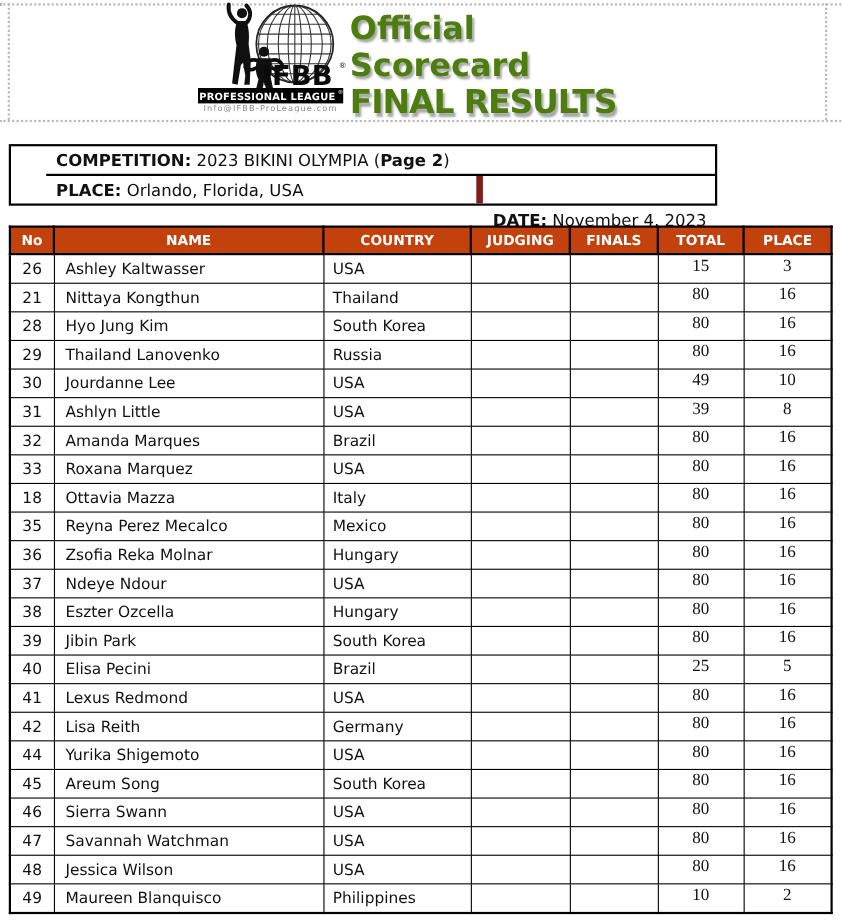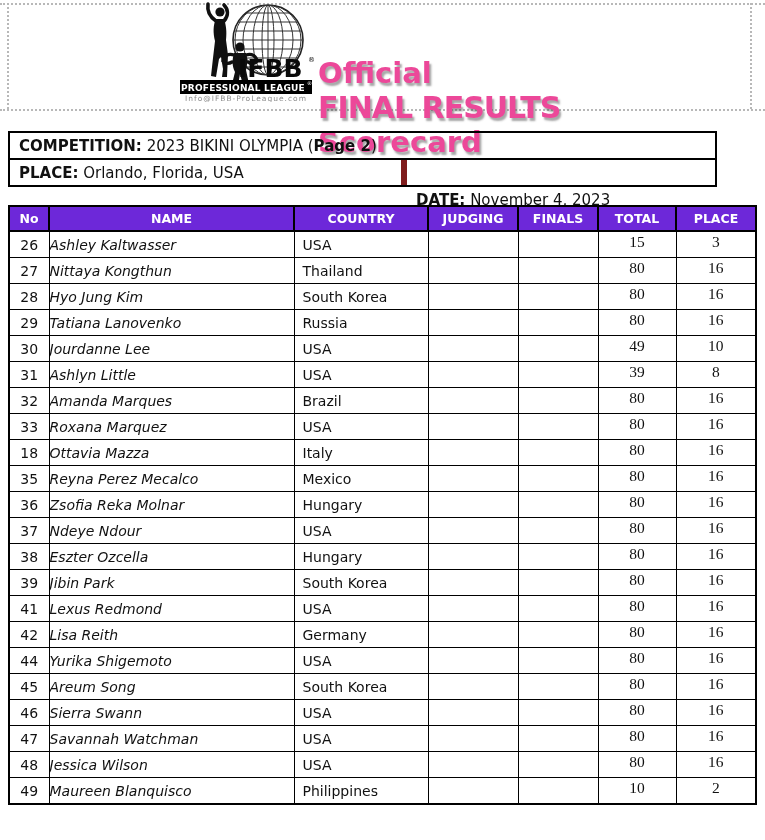--- a/index.html
+++ b/index.html
@@ -11,51 +11,51 @@
   .dash-h.top{top:3px;}
   .dash-h.bottom{top:109px;}
   .dash-v{position:absolute;top:3px;height:106px;width:0;border-left:2px dotted #b8b8b8;}
   .dash-v.left{left:7px;}
   .dash-v.right{left:750px;}
 
   
   .logo{position:absolute;left:180px;top:0;width:135px;height:102px;}
 
   
-  .title-block{position:absolute;left:318px;top:8px;font-weight:bold;color:#ec4899;margin-top:48px;}
+  .title-block{position:absolute;left:318px;top:8px;font-weight:bold;color:#4d7c0f;}
   .title-line{text-shadow:2px 3px 2px rgba(60,60,60,0.45);white-space:nowrap;}
   .t1{font-size:29px;line-height:34px;}
   .t2{font-size:30px;line-height:35px;letter-spacing:-1px;}
   .t3{font-size:29px;line-height:34px;}
 
   
-  .comp-box{position:absolute;left:8px;top:131px;width:709px;height:56px;
-            border:2px solid #000;box-sizing:border-box;font-size:15px;}
+  .comp-box{position:absolute;left:8px;top:131px;width:644px;height:56px;
+            border:2px solid #000;box-sizing:border-box;font-size:15px;padding-left:32px;}
   .comp-row1{height:27px;border-bottom:2px solid #000;box-sizing:border-box;
              display:flex;align-items:center;padding-left:9px;white-space:pre;}
   .comp-row2{height:25px;display:flex;}
   .comp-cell-place{width:397px;border-right:6px solid #7f1d1d;box-sizing:border-box;
                    display:flex;align-items:center;padding-left:9px;white-space:pre;}
   .comp-cell-date{flex:1;display:flex;align-items:center;padding-left:9px;white-space:pre;margin-top:40px;}
   .lbl{font-weight:bold;}
 
   
   .results{position:absolute;left:8px;top:205px;width:747px;
            border-collapse:collapse;table-layout:fixed;}
   .results col.c-no{width:40px;} .results col.c-name{width:245px;}
   .results col.c-country{width:134px;} .results col.c-judging{width:90px;}
   .results col.c-finals{width:80px;} .results col.c-total{width:78px;}
   .results col.c-place{width:80px;}
-  .results th{background:#6d28d9;color:#fff;font-size:12.5px;font-weight:bold;
+  .results th{background:#c2410c;color:#fff;font-size:12.5px;font-weight:bold;
               height:23px;padding:0;text-align:center;border:2px solid #000;}
   .results td{border:1px solid #000;height:24px;padding:0;overflow:hidden;}
   .results tr{page-break-inside:avoid;}
   .results{border:2px solid #000;}
   td.no{font-weight:normal;font-size:14px;text-align:center;}
-  td.name{font-size:14px;font-style:italic;}
+  td.name{padding-left:10px;font-size:14px;}
   td.country{padding-left:8px;font-size:14px;margin-top:42px;}
   td.total,td.place{font-family:"Liberation Serif","DejaVu Serif",serif;
                     font-size:15.5px;text-align:center;vertical-align:top;padding-top:1px;}
 </style>
 </head>
 <body>
 
 <div class="page">
 
   <div class="dash-h top"></div>
@@ -104,22 +104,22 @@
       <text x="128" y="62" font-family="DejaVu Sans, sans-serif" font-size="7" fill="#0a0a0a">®</text>
       <rect x="0" y="80" width="132" height="14" fill="#000"></rect>
       <text x="63" y="90.5" text-anchor="middle" font-family="DejaVu Sans, sans-serif" font-weight="bold" font-size="9" fill="#fff" letter-spacing="0.2">PROFESSIONAL LEAGUE</text>
       <text x="127" y="85" font-family="DejaVu Sans, sans-serif" font-size="5" fill="#fff">®</text>
       <text x="66" y="101" text-anchor="middle" font-family="DejaVu Sans, sans-serif" font-size="7.5" fill="#8d8d8d" letter-spacing="1">Info@IFBB-ProLeague.com</text>
     </svg>
   </div>
 
   <div class="title-block">
     <div class="title-line t1">Official</div>
+    <div class="title-line t3">Scorecard</div>
     <div class="title-line t2">FINAL RESULTS</div>
-    <div class="title-line t3">Scorecard</div>
   </div>
 
   <div class="comp-box">
     <div class="comp-row1"><span class="lbl">COMPETITION:</span><span> 2023 BIKINI OLYMPIA (</span><span class="lbl">Page 2</span><span>)</span></div>
     <div class="comp-row2">
       <div class="comp-cell-place"><span class="lbl">PLACE:</span><span> Orlando, Florida, USA</span></div>
       <div class="comp-cell-date"><span class="lbl">DATE:</span><span> November 4, 2023</span></div>
     </div>
   </div>
 
@@ -150,42 +150,42 @@
           <td class="no">26</td>
           <td class="name">Ashley Kaltwasser</td>
           <td class="country">USA</td>
           <td class="judging"></td>
           <td class="finals"></td>
           <td class="total">15</td>
           <td class="place">3</td>
         </tr>
 
         <tr>
-          <td class="no">27</td>
+          <td class="no">21</td>
           <td class="name">Nittaya Kongthun</td>
           <td class="country">Thailand</td>
           <td class="judging"></td>
           <td class="finals"></td>
           <td class="total">80</td>
           <td class="place">16</td>
         </tr>
 
         <tr>
           <td class="no">28</td>
           <td class="name">Hyo Jung Kim</td>
           <td class="country">South Korea</td>
           <td class="judging"></td>
           <td class="finals"></td>
           <td class="total">80</td>
           <td class="place">16</td>
         </tr>
 
         <tr>
           <td class="no">29</td>
-          <td class="name">Tatiana Lanovenko</td>
+          <td class="name">Thailand Lanovenko</td>
           <td class="country">Russia</td>
           <td class="judging"></td>
           <td class="finals"></td>
           <td class="total">80</td>
           <td class="place">16</td>
         </tr>
 
         <tr>
           <td class="no">30</td>
           <td class="name">Jourdanne Lee</td>
@@ -279,20 +279,29 @@
         <tr>
           <td class="no">39</td>
           <td class="name">Jibin Park</td>
           <td class="country">South Korea</td>
           <td class="judging"></td>
           <td class="finals"></td>
           <td class="total">80</td>
           <td class="place">16</td>
         </tr>
 
+        <tr>
+          <td class="no">40</td>
+          <td class="name">Elisa Pecini</td>
+          <td class="country">Brazil</td>
+          <td class="judging"></td>
+          <td class="finals"></td>
+          <td class="total">25</td>
+          <td class="place">5</td>
+        </tr>
 
         <tr>
           <td class="no">41</td>
           <td class="name">Lexus Redmond</td>
           <td class="country">USA</td>
           <td class="judging"></td>
           <td class="finals"></td>
           <td class="total">80</td>
           <td class="place">16</td>
         </tr>

